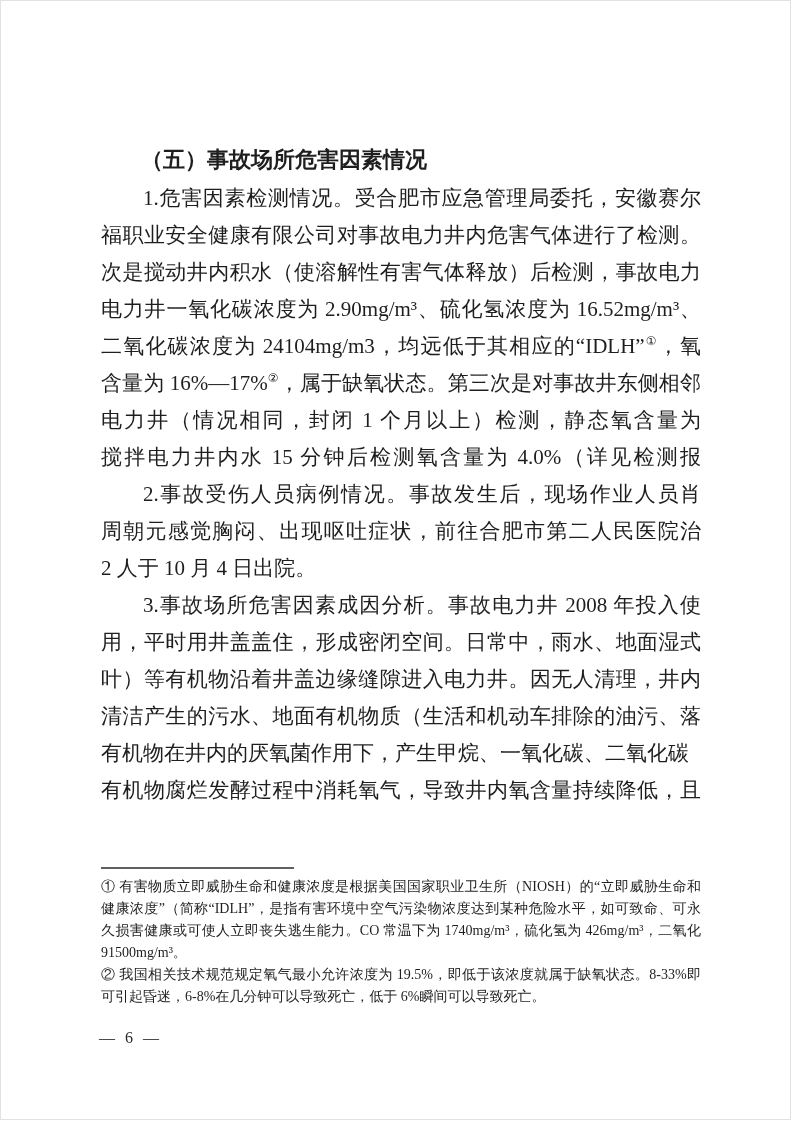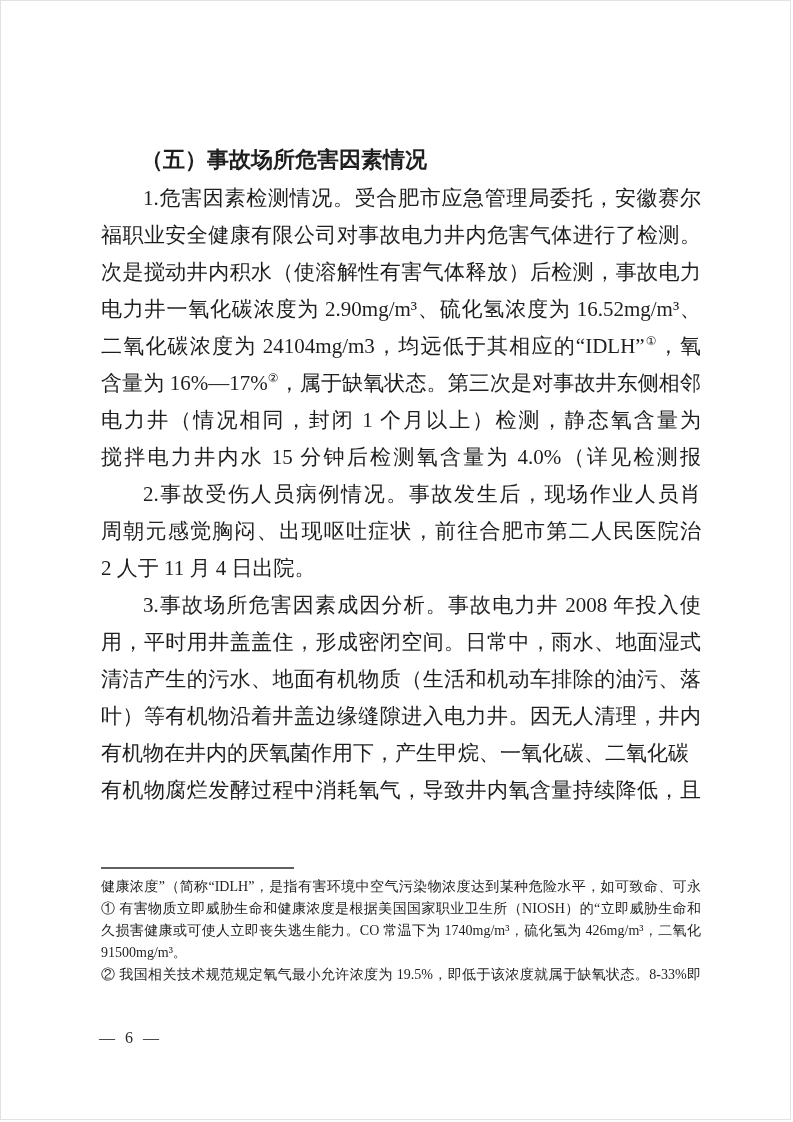--- a/index.html
+++ b/index.html
@@ -98,41 +98,42 @@
         <div class="line">次是搅动井内积水（使溶解性有害气体释放）后检测，事故电力井</div>
         <div class="line">电力井一氧化碳浓度为 2.90mg/m³、硫化氢浓度为 16.52mg/m³、</div>
         <div class="line">二氧化碳浓度为 24104mg/m3，均远低于其相应的“IDLH”<sup>①</sup>，氧</div>
         <div class="line">含量为 16%—17%<sup>②</sup>，属于缺氧状态。第三次是对事故井东侧相邻</div>
         <div class="line">电力井（情况相同，封闭 1 个月以上）检测，静态氧含量为 3.0%，</div>
         <div class="line last">搅拌电力井内水 15 分钟后检测氧含量为 4.0%（详见检测报告）。</div>
       </div>
       <div>
         <div class="line first">2.事故受伤人员病例情况。事故发生后，现场作业人员肖兵、</div>
         <div class="line">周朝元感觉胸闷、出现呕吐症状，前往合肥市第二人民医院治疗，</div>
-        <div class="line last">2 人于 11 月 4 日出院。</div>
+        <div class="line last">2 人于 10 月 4 日出院。</div>
       </div>
       <div>
         <div class="line first">3.事故场所危害因素成因分析。事故电力井 2008 年投入使</div>
         <div class="line">用，平时用井盖盖住，形成密闭空间。日常中，雨水、地面湿式</div>
+        <div class="line">叶）等有机物沿着井盖边缘缝隙进入电力井。因无人清理，井内</div>
         <div class="line">清洁产生的污水、地面有机物质（生活和机动车排除的油污、落</div>
-        <div class="line">叶）等有机物沿着井盖边缘缝隙进入电力井。因无人清理，井内</div>
         <div class="line last">有机物在井内的厌氧菌作用下，产生甲烷、一氧化碳、二氧化碳</div>
         <div class="line">有机物腐烂发酵过程中消耗氧气，导致井内氧含量持续降低，且</div>
       </div>
     </div>
 
   <div class="footnote-block">
     <div class="footnote-rule"></div>
     <div class="footnotes">
         <div>
+          <div class="line first">① 有害物质立即威胁生命和健康浓度是根据美国国家职业卫生所（NIOSH）的“立即威胁生命和</div>
           <div class="line">健康浓度”（简称“IDLH”，是指有害环境中空气污染物浓度达到某种危险水平，如可致命、可永</div>
-          <div class="line first">① 有害物质立即威胁生命和健康浓度是根据美国国家职业卫生所（NIOSH）的“立即威胁生命和</div>
           <div class="line">久损害健康或可使人立即丧失逃生能力。CO 常温下为 1740mg/m³，硫化氢为 426mg/m³，二氧化碳为</div>
           <div class="line last">91500mg/m³。</div>
         </div>
         <div>
           <div class="line first">② 我国相关技术规范规定氧气最小允许浓度为 19.5%，即低于该浓度就属于缺氧状态。8-33%即</div>
+          <div class="line last">可引起昏迷，6-8%在几分钟可以导致死亡，低于 6%瞬间可以导致死亡。</div>
         </div>
       </div>
   </div>
 
   <div class="page-number">— 6 —</div>
 </div>
 
 </body></html>

